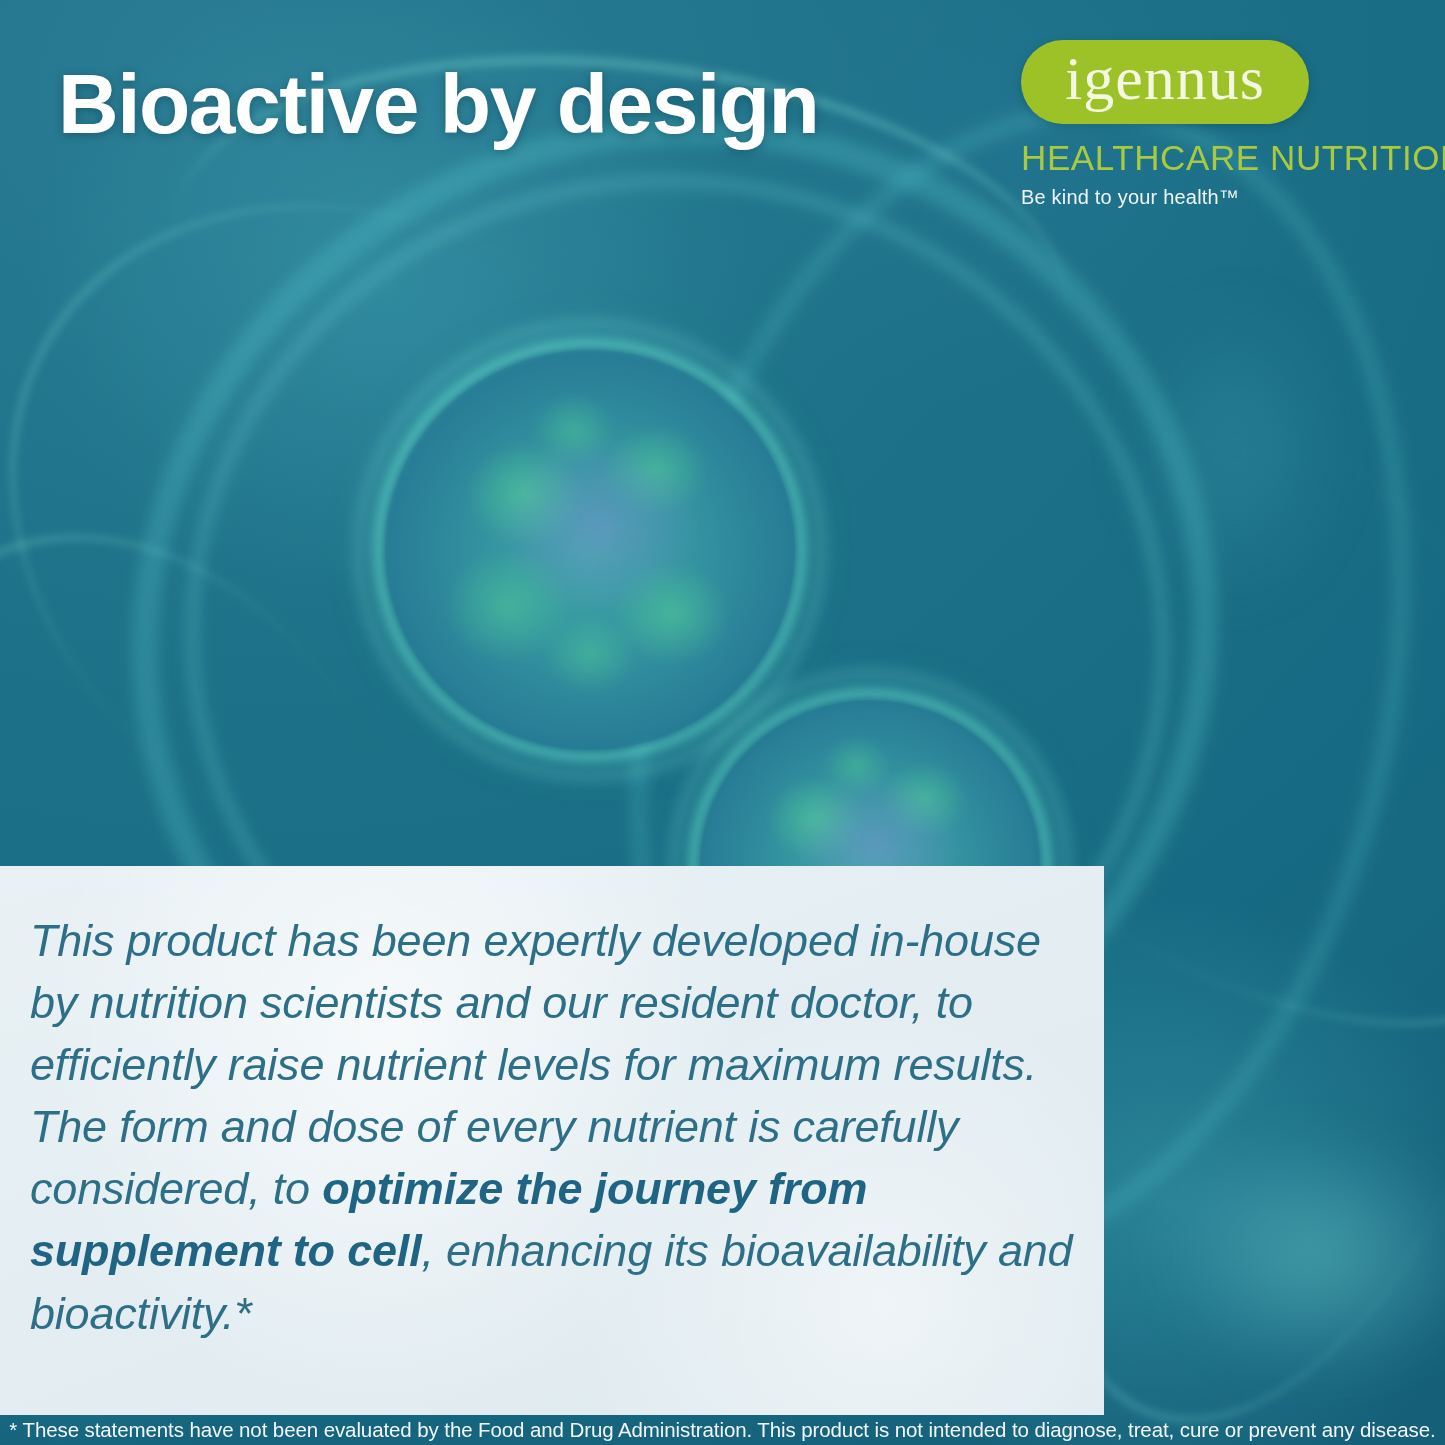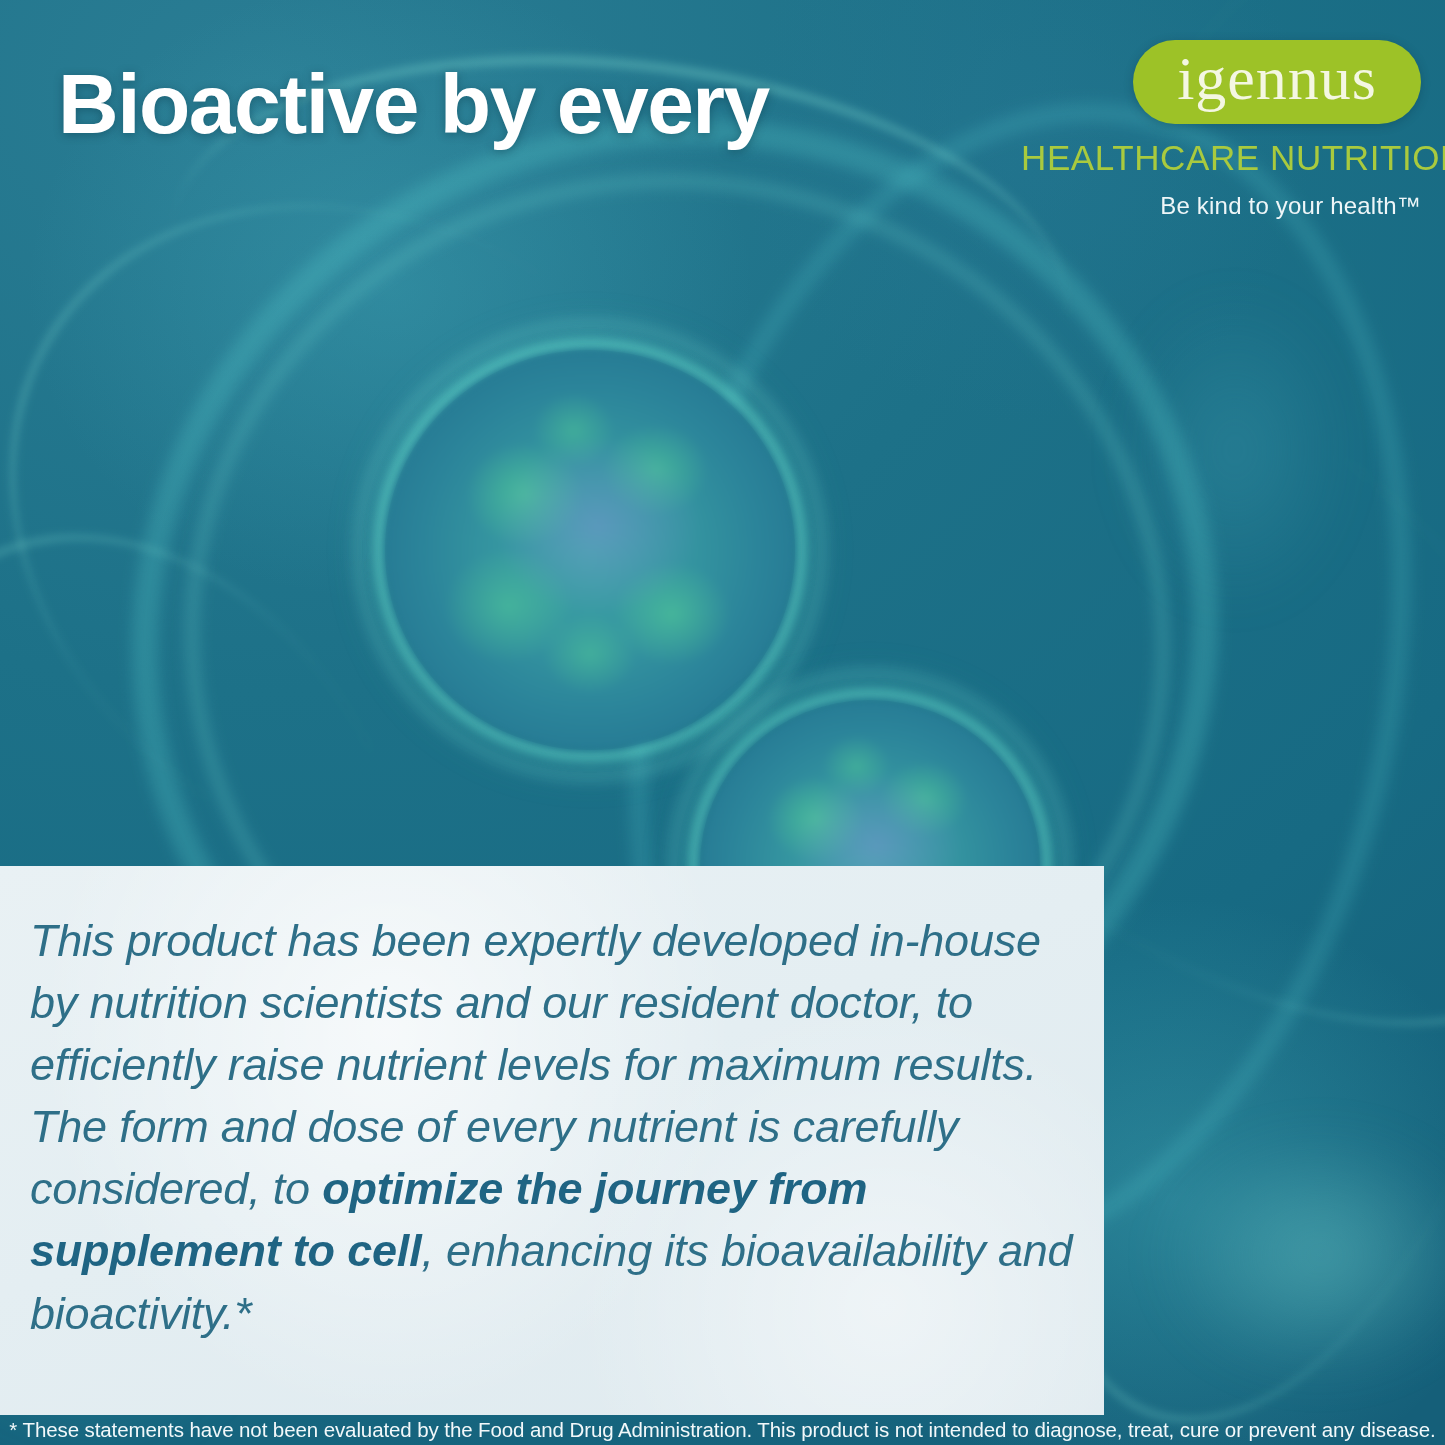--- a/index.html
+++ b/index.html
@@ -119,41 +119,41 @@
   
   .headline{
     position:absolute; left:58px; top:62px;
     font-size:84px; font-weight:bold; color:#ffffff;
     letter-spacing:-1.5px; line-height:1;
     text-shadow:0 2px 10px rgba(0,40,55,.35);
     white-space:nowrap;
   }
 
   
-  .brand{ position:absolute; right:24px; top:40px; width:400px; text-align:right; }
+  .brand{ position:absolute; right:24px; top:40px; width:400px; text-align:left; }
   .brand-pill{
     display:inline-block;
     background:#9dc227;
     border-radius:54px;
     padding:6px 44px 12px 44px;
     box-shadow:0 2px 10px rgba(0,40,55,.25);
   }
   .brand-word{
     font-family:"Liberation Serif", serif;
     font-size:62px; line-height:1.06;
     color:#f4f7e2; letter-spacing:1px;
   }
   .brand-sub{
     margin-top:14px;
     font-size:35px; letter-spacing:.6px;
     color:#a9ca3e; white-space:nowrap;
   }
   .brand-tag{
-    margin-top:14px;
-    font-size:24px; color:#eef6f8; letter-spacing:.2px;
+    margin-top:8px;
+    font-size:20px; color:#eef6f8; letter-spacing:.2px;
   }
 
   
   .copy-panel{
     position:absolute; left:0; top:866px;
     width:1104px; height:549px;
     background:linear-gradient(160deg, #e9f1f4 0%, #e4eef2 45%, #dfeaef 100%);
     overflow:hidden;
   }
   .copy-panel .panel-sheen{
@@ -218,21 +218,21 @@
       <div class="body"></div>
     </div>
 
     <div class="cell small">
       <div class="rim2"></div>
       <div class="rim"></div>
       <div class="body"></div>
     </div>
   </div>
 
-  <div class="headline">Bioactive by every</div>
+  <div class="headline">Bioactive by design</div>
 
   <div class="brand">
     <div class="brand-pill">
       <div class="brand-word">igennus</div>
     </div>
     <div class="brand-sub">HEALTHCARE NUTRITION</div>
     <div class="brand-tag">Be kind to your health™</div>
   </div>
 
   <div class="copy-panel">

